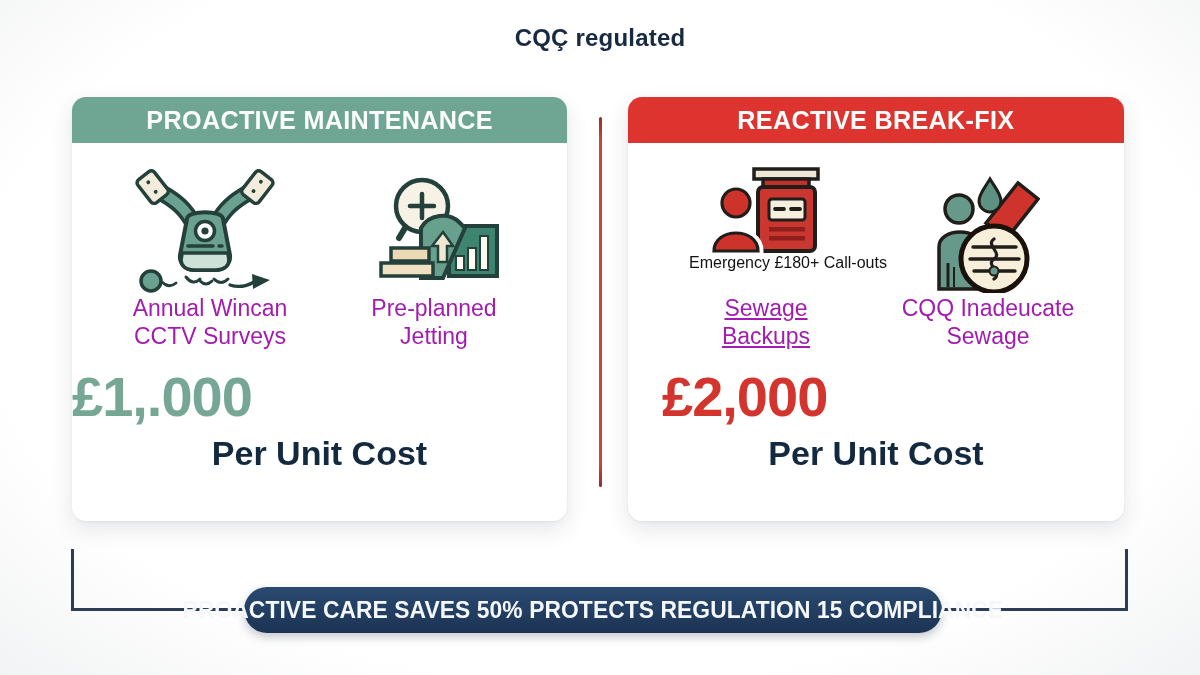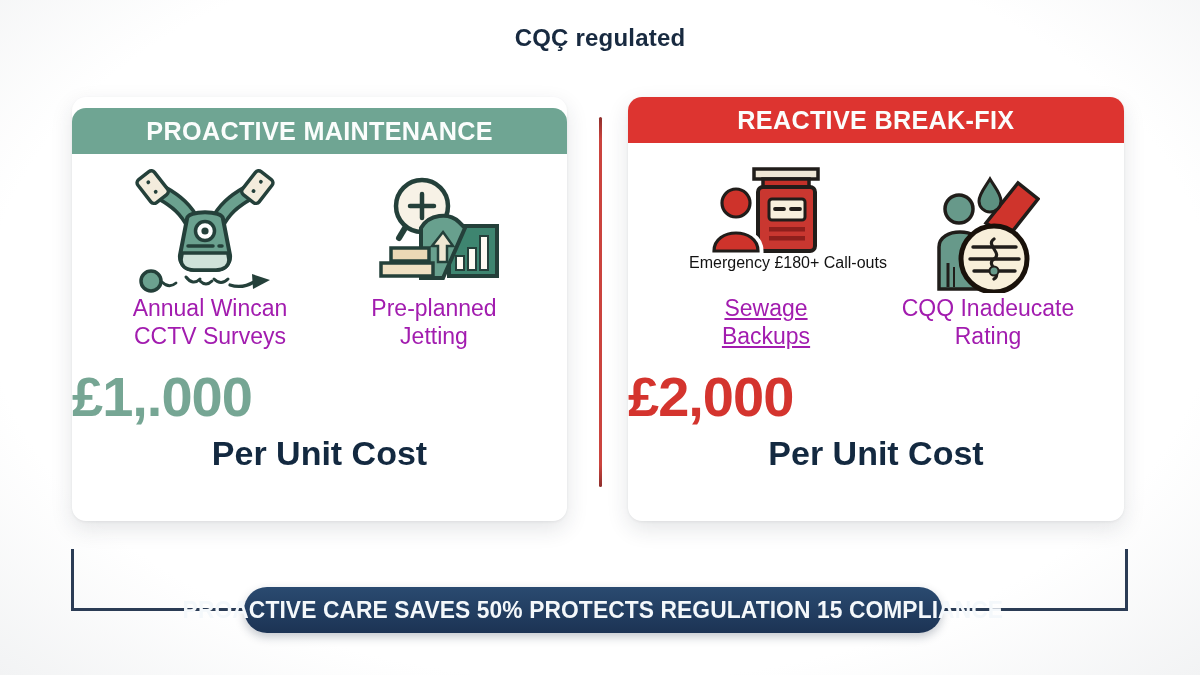--- a/index.html
+++ b/index.html
@@ -19,41 +19,41 @@
   .card{
     top:97px;width:495px;height:424px;background:#ffffff;border-radius:14px;
     box-shadow:0 8px 22px rgba(30,40,60,.12), 0 1px 3px rgba(0,0,0,.06);
   }
   .card.left{left:72px;}
   .card.right{left:628px;width:496px;}
   .card-header{
     position:absolute;left:0;top:0;right:0;height:46px;border-radius:14px 14px 0 0;
     display:flex;align-items:center;justify-content:center;
   }
-  .card.left  .card-header{background:#6fa593;margin-top:11px;}
+  .card.left  .card-header{background:#6fa593;}
   .card.right .card-header{background:#dd3430;}
   .card-header span{
     color:#fbfdfc;font-size:26px;font-weight:700;letter-spacing:.3px;
     transform:scaleX(.97);white-space:nowrap;
   }
   
   .divider{
     left:599px;top:117px;width:3px;height:370px;border-radius:2px;
     background:linear-gradient(#8e2f2c 0%, #cb443e 6%, #cb443e 94%, #8e2f2c 100%);
   }
   
   .item-label{
     font-size:23px;line-height:1.22;color:#a21caf;font-weight:500;text-align:center;
   }
   
   .price{
     left:0;right:0;text-align:left;font-weight:800;font-size:56px;letter-spacing:-1px;line-height:1;
   }
   .price.green{color:#76a694;}
-  .price.red{color:#d4342e;}
+  .price.red{color:#d4342e;margin-left:34px;}
   .price-caption{
     left:0;right:0;text-align:center;font-size:34px;font-weight:600;color:#132940;
   }
   
   .bracket-h{left:71px;top:608px;width:1057px;height:3px;background:#2b3c55;}
   .bracket-v{width:3px;height:62px;top:549px;background:#2b3c55;}
   .bracket-v.left{left:71px;}
   .bracket-v.right{left:1125px;}
   .banner{
     left:244px;top:587px;width:698px;height:46px;border-radius:23px;
@@ -186,21 +186,21 @@
     <line x1="46" y1="106" x2="87" y2="106" stroke="#201d1a" stroke-width="3.4" stroke-linecap="round"></line>
     <path d="M66 74 C57 80 75 88 66 94 C57 100 75 108 66 114" fill="none" stroke="#201d1a" stroke-width="3.2" stroke-linecap="round"></path>
     <circle cx="66" cy="106" r="4.5" fill="#67998a" stroke="#201d1a" stroke-width="2"></circle>
   </svg>
 
   <div class="abs emergency-line" style="left:10px;top:157px;width:300px;">Emergency £180+ Call-outs</div>
 
   <div class="abs item-label pre" style="left:58px;top:197px;width:160px;text-decoration:underline;">Sewage
 Backups</div>
   <div class="abs item-label pre" style="left:268px;top:197px;width:184px;">CQQ Inadeucate
-Rating</div>
+Sewage</div>
 
   <div class="abs price red" style="top:272px;">£2,000</div>
   <div class="abs price-caption" style="top:337px;">Per Unit Cost</div>
 </div>
 
 <div class="abs bracket-v left"></div>
 <div class="abs bracket-v right"></div>
 <div class="abs bracket-h"></div>
 
 <div class="abs banner">

